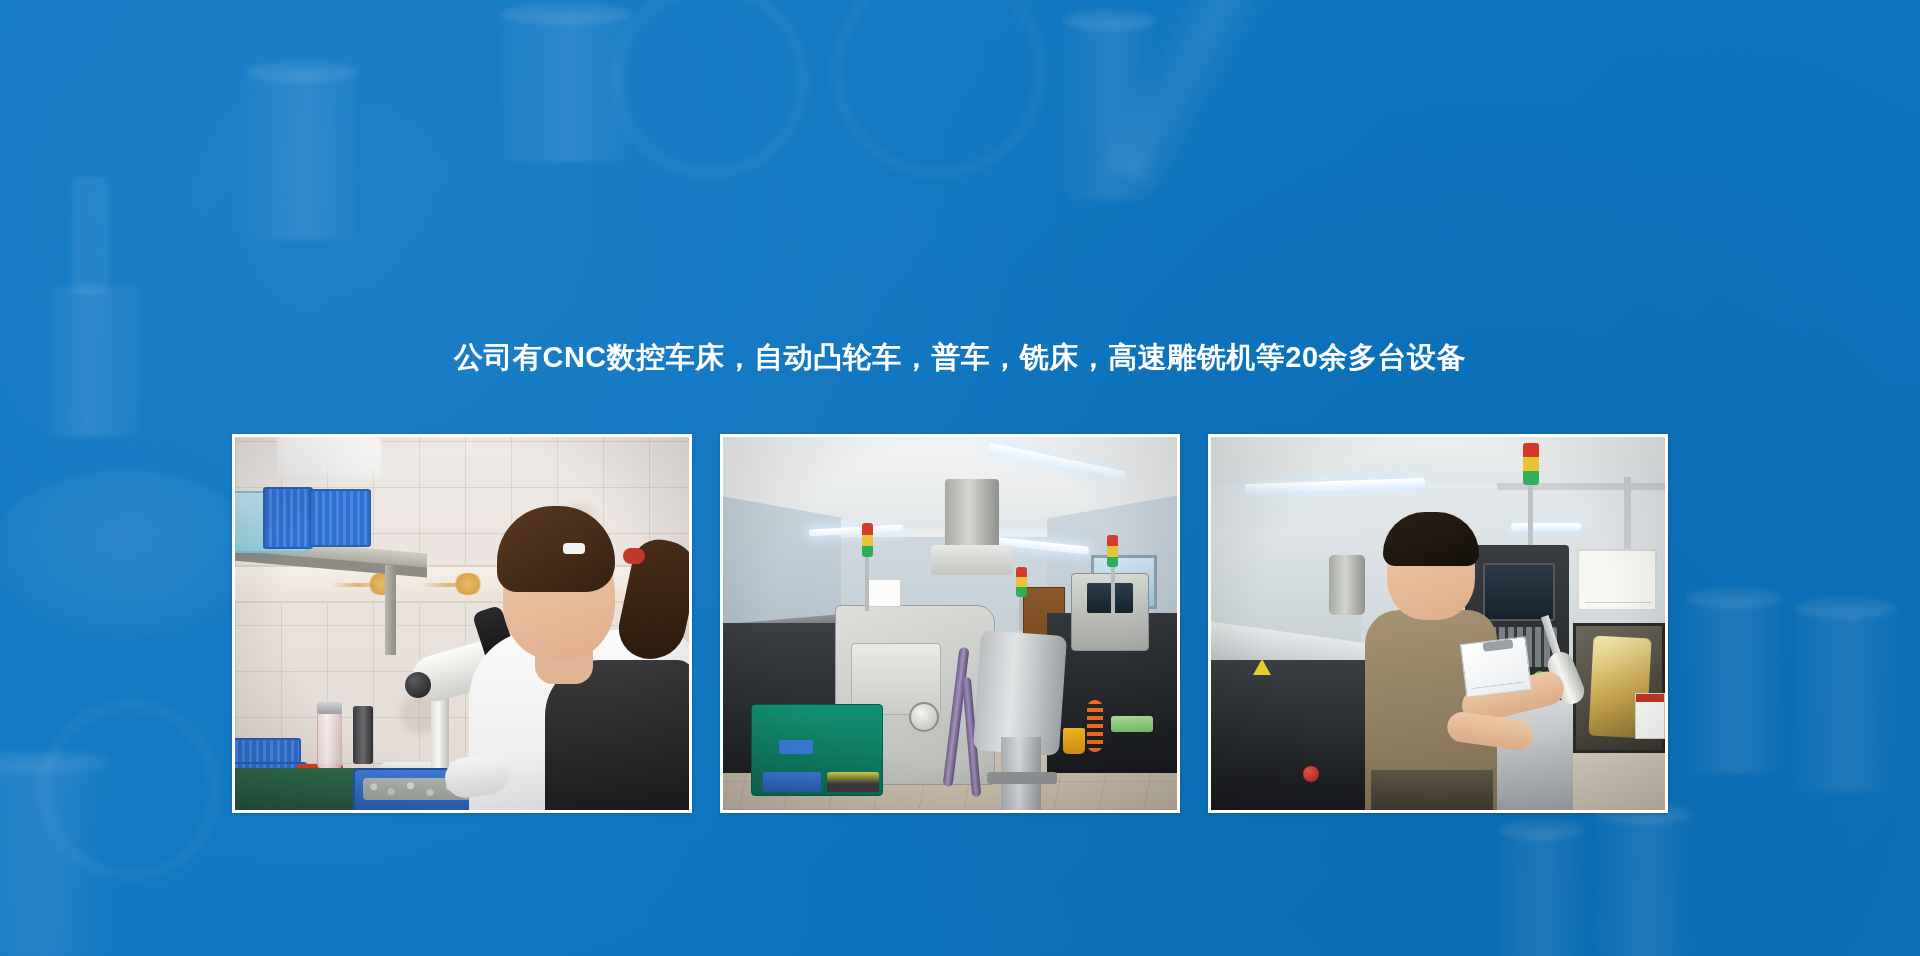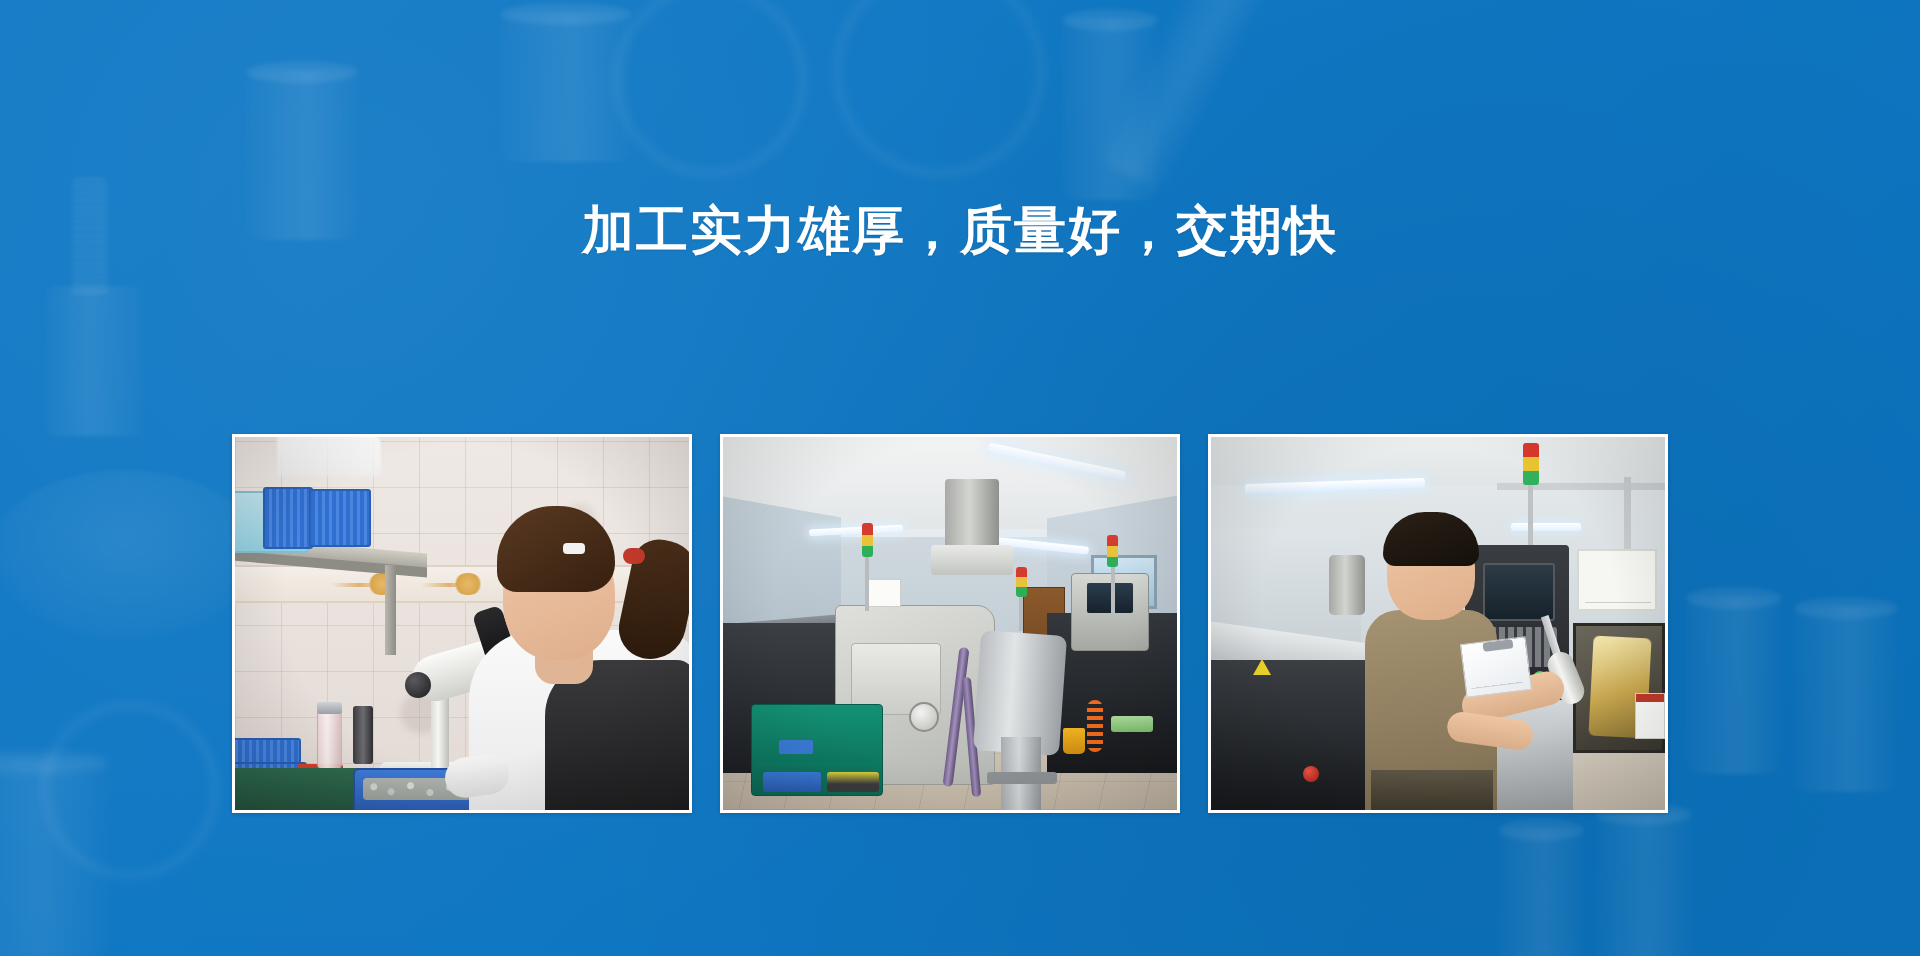--- a/index.html
+++ b/index.html
@@ -596,21 +596,21 @@
     <div class="wm wm-cyl wm-blur" style="left:1596px; top:812px; width:96px; height:150px;"></div>
     <div class="wm wm-cyl wm-blur" style="left:1498px; top:828px; width:86px; height:140px;"></div>
 
     <div class="wm wm-cyl wm-blur-hi" style="left:-40px; top:760px; width:150px; height:200px;"></div>
     <div class="wm wm-ring wm-blur-hi" style="left:40px; top:700px; width:180px; height:180px;"></div>
 
     <div class="bg-sheen"></div>
   </div>
 
   <div class="content">
-    <div class="headline">加工实力雄厚，质量好，交期快</div>
+    <div class="subheadline">公司有CNC数控车床，自动凸轮车，普车，铣床，高速雕铣机等20余多台设备</div>
   </div>
 
   <div class="gallery">
 
     <div class="photo photo-1">
       <div class="scene">
         <div class="o p1-wall"></div>
         <div class="o p1-tilegrid"></div>
         <div class="o p1-tilenoise"></div>
 

